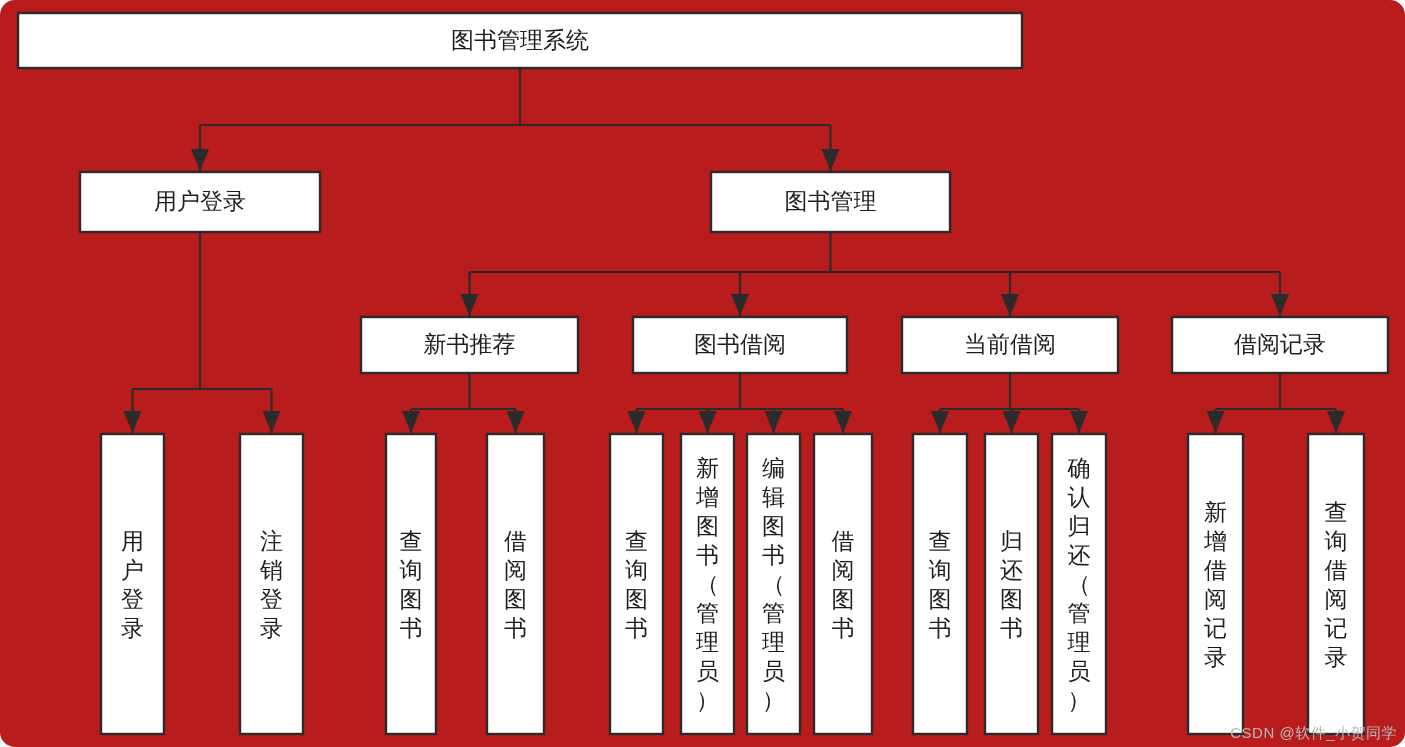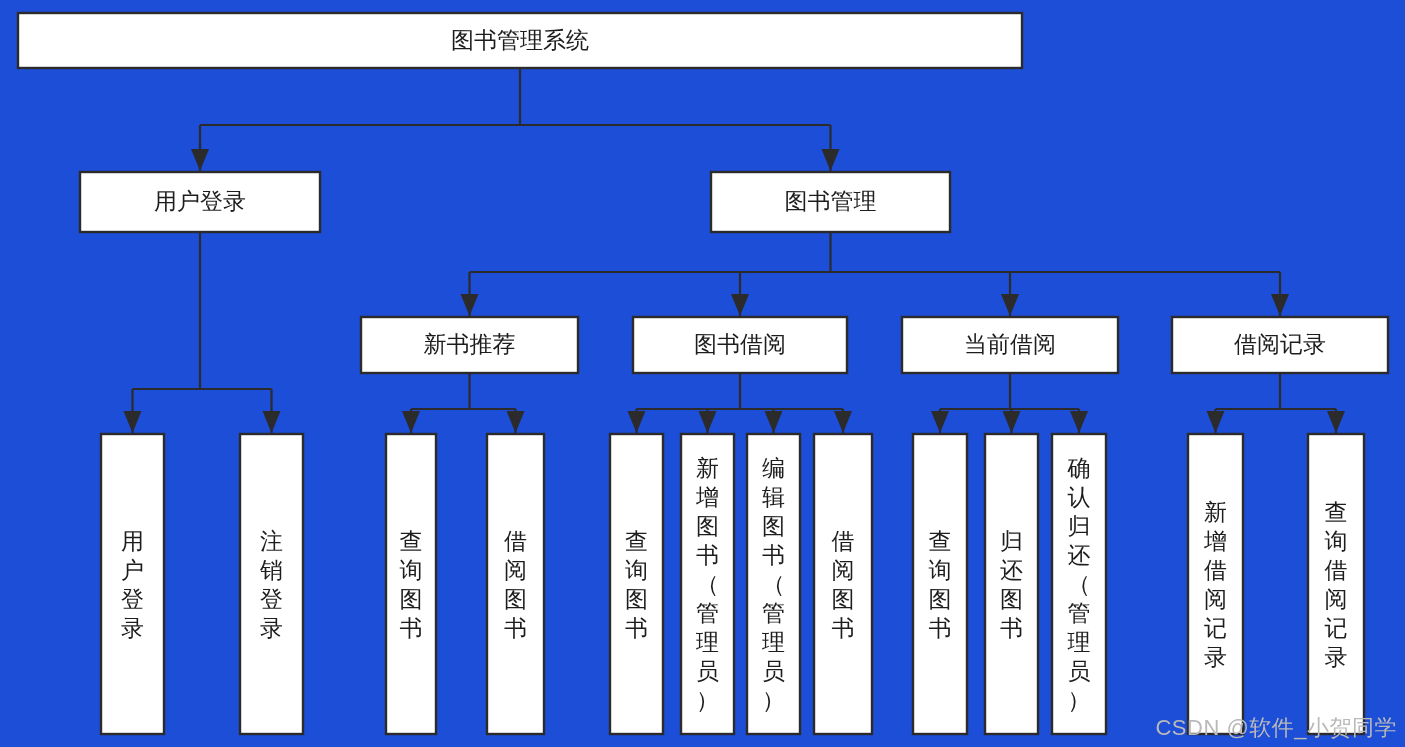--- a/index.html
+++ b/index.html
@@ -10,21 +10,22 @@
   body {
     width: 1405px;
     height: 747px;
     font-family: "Liberation Sans", "DejaVu Sans", sans-serif;
     overflow: hidden;
   }
   #diagram-root {
     position: relative;
     width: 1405px;
     height: 747px;
-    background: #1d4ed8;
+    background: #b91c1c;
+    border-radius: 15px;
   }
   svg.diagram-canvas {
     position: absolute;
     left: 0;
     top: 0;
     width: 1405px;
     height: 747px;
     display: block;
   }
   .node-box {
@@ -54,21 +55,21 @@
     font-family: "Liberation Sans", "DejaVu Sans", sans-serif;
     font-size: 23px;
     fill: #1d1d1d;
     text-anchor: middle;
   }
   .watermark-text {
     position: absolute;
     right: 8px;
     bottom: 4px;
     font-family: "Liberation Sans", "DejaVu Sans", sans-serif;
-    font-size: 22px;
+    font-size: 15px;
     color: #b9b9b9;
     white-space: nowrap;
     letter-spacing: 0.5px;
   }
 </style>
 </head>
 <body>
 
 <div id="diagram-root">
 

